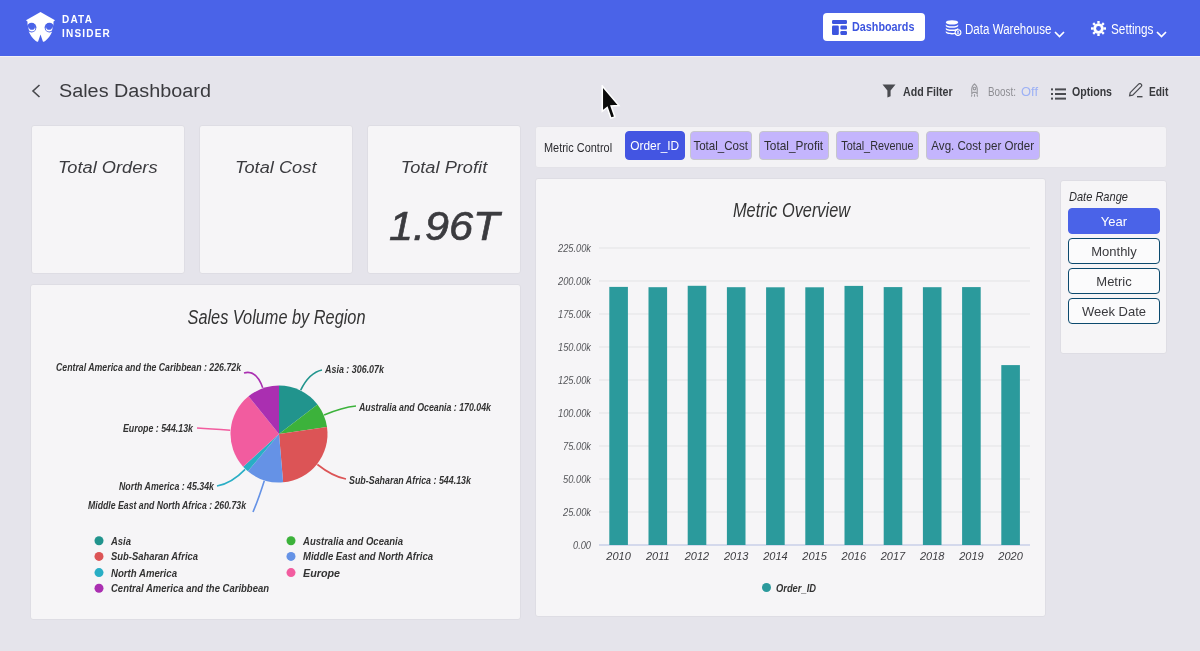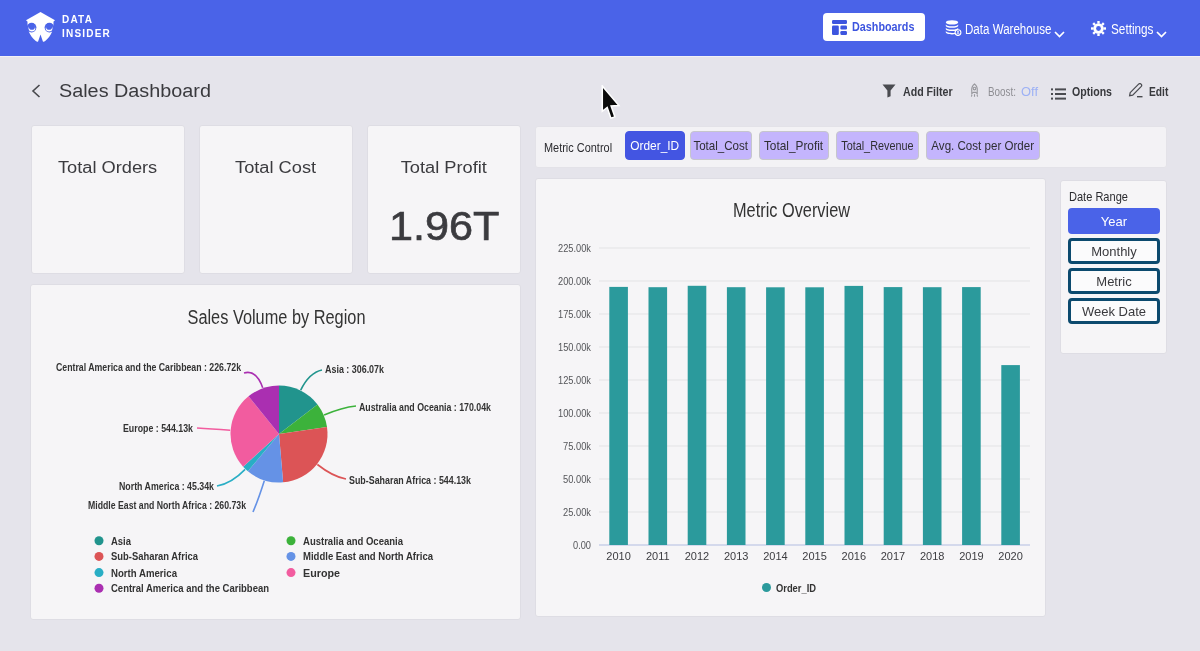--- a/index.html
+++ b/index.html
@@ -1,29 +1,29 @@
 <!DOCTYPE html>
 <html><head><meta charset="utf-8">
 <style>
 * { margin:0; padding:0; box-sizing:border-box; }
 html,body { width:1200px; height:651px; overflow:hidden; }
 body { font-family:"Liberation Sans",sans-serif; background:#e5e4eb; position:relative; }
 .abs { position:absolute; }
 .fit { display:inline-block; transform-origin:0 50%; white-space:pre; }
 .navbar { position:absolute; left:0; top:0; width:1200px; height:56px; background:#4A63E8; }
 .logo-text { position:absolute; left:62px; top:13px; color:#fff; font-weight:bold; font-size:10px; letter-spacing:1.2px; line-height:14px; }
-.card { position:absolute; background:#f6f5f7; border:1px solid #dedde4; border-radius:3px; }
+.card { position:absolute; background:#f6f5f7; border:1px solid #dedde4; border-radius:3px;font-style:italic; }
 .kpi-label { position:absolute; width:100%; top:33px; text-align:center; font-size:16px; color:#3b3b3f; }
 .kpi-label span { display:inline-block; transform:scaleX(1.14); }
 .kpi-value { position:absolute; width:100%; top:78px; text-align:center; font-size:40px; font-weight:400; -webkit-text-stroke:0.65px #3b3b3f; color:#3b3b3f; }
 .kpi-value span { display:inline-block; transform:scaleX(1.08); }
 .chip { position:absolute; top:131px; height:29px; background:#c4b5fd; border:1px solid #c6c6cc; border-radius:4px; font-size:13px; color:#2f2f33; display:flex; align-items:center; justify-content:center; white-space:pre; }
 .chip span { display:inline-block; }
 .chip.sel { background:#4355E2; border-color:#4355E2; color:#fff; }
-.drbtn { position:absolute; left:1068px; width:92px; height:26px; background:#fbfbfc; border:3px solid #0c4a6e; border-radius:4px; font-size:13px; color:#3a3a3e; display:flex; align-items:center; justify-content:center; }
+.drbtn { position:absolute; left:1068px; width:92px; height:26px; background:#fbfbfc; border:1px solid #0c4a6e; border-radius:4px; font-size:13px; color:#3a3a3e; display:flex; align-items:center; justify-content:center; }
 .drbtn.sel { background:#4A63E8; border-color:#4A63E8; color:#fff; }
 .tool { position:absolute; font-size:13.5px; font-weight:bold; color:#38393d; line-height:16px; }
 </style></head>
 <body>
 <div class="navbar"></div>
 <div class="abs" style="left:0;top:56px;width:1200px;height:1px;background:#f2f1f5;"></div>
 <div class="navbar" style="background:transparent;">
 <svg width="29" height="32" viewBox="0 0 29 32" style="position:absolute;left:26px;top:12px">
 <path d="M14.5 0 L29 8.3 L26 11 L3 11 L0 8.3 Z" fill="#fff"></path>
 <path d="M1.5 9.5 L27.5 9.5 C27.8 17.5 25.5 23.5 19.5 28.8 Q17.6 30.4 16.9 29.6 L14.5 22.5 L12.1 29.6 Q11.4 30.4 9.5 28.8 C3.5 23.5 1.2 17.5 1.5 9.5 Z" fill="#fff"></path>

